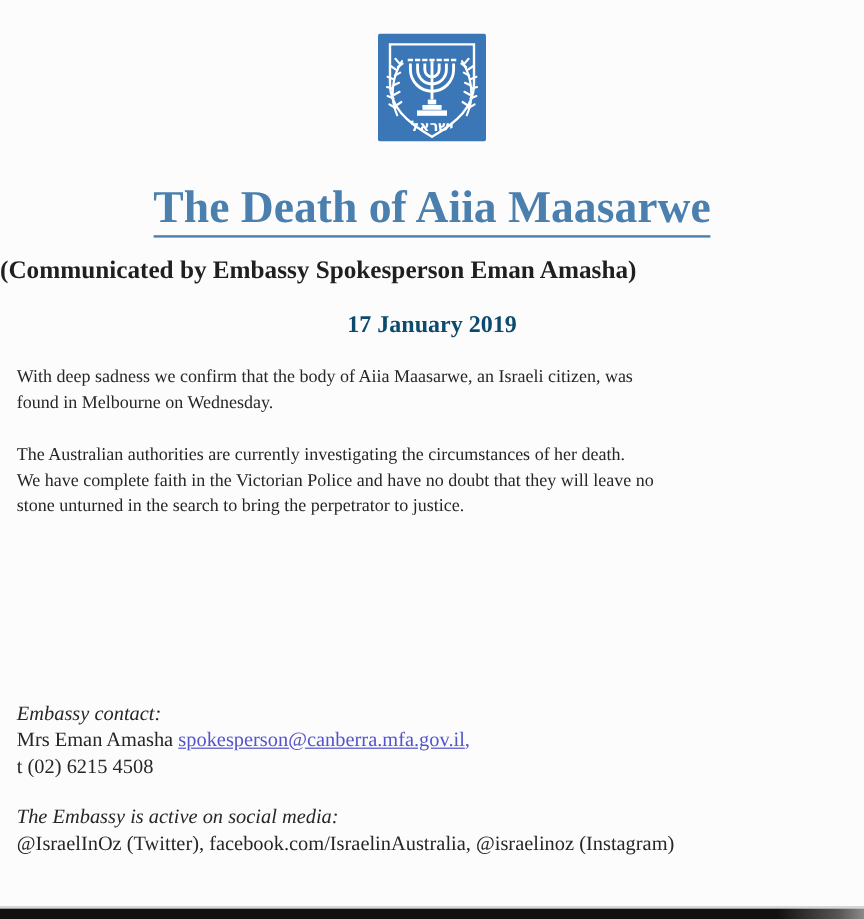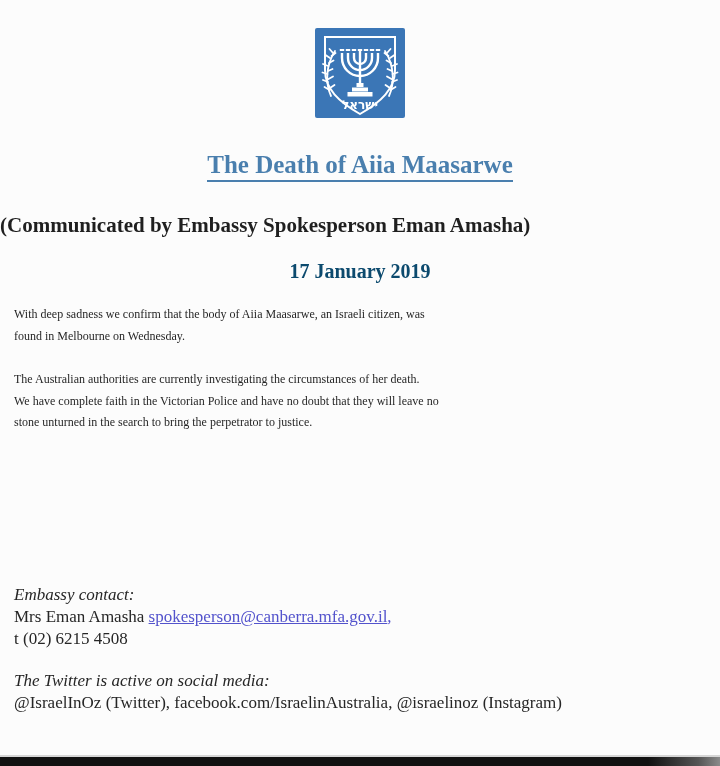--- a/index.html
+++ b/index.html
@@ -19,21 +19,21 @@
     left: 315px;
     width: 90px;
     height: 90px;
   }
   .doc-title {
     position: absolute;
     top: 151px;
     left: 0;
     width: 100%;
     text-align: center;
-    font-size: 25px;
+    font-size: 38px;
     font-weight: bold;
     color: var(--title_blue, #4a7fae);
   }
   .doc-title .u {
     display: inline-block;
     border-bottom: 2px solid var(--title_blue, #4a7fae);
     padding-bottom: 1px;
   }
   .doc-subtitle {
     position: absolute;
@@ -52,21 +52,21 @@
     width: 100%;
     text-align: center;
     font-size: 20px;
     font-weight: bold;
     color: #0c4a6e;
   }
   .para {
     position: absolute;
     left: 14px;
     right: 6px;
-    font-size: 12px;
+    font-size: 15px;
     line-height: 21.5px;
     white-space: pre;
     color: var(--body_text, #262626);
   }
   .para-1 { top: 304px; }
   .para-2 { top: 369px; }
   .para-3 { top: 455px; }
   .end-marker {
     position: absolute;
     top: 523px;
@@ -173,19 +173,19 @@
 stone unturned in the search to bring the perpetrator to justice.</div>
 
 
   <div class="block contact-block">
     <div class="italic-heading">Embassy contact:</div>
     <div><span>Mrs Eman Amasha </span><a class="email-link">spokesperson@canberra.mfa.gov.il</a><span class="email-trailing">,</span></div>
     <div>t (02) 6215 4508</div>
   </div>
 
   <div class="block social-block">
-    <div class="italic-heading">The Twitter is active on social media:</div>
+    <div class="italic-heading">The Embassy is active on social media:</div>
     <div>@IsraelInOz (Twitter), facebook.com/IsraelinAustralia, @israelinoz (Instagram)</div>
   </div>
 
   <div class="bottom-bar"></div>
 
 </div>
 
 </body></html>

